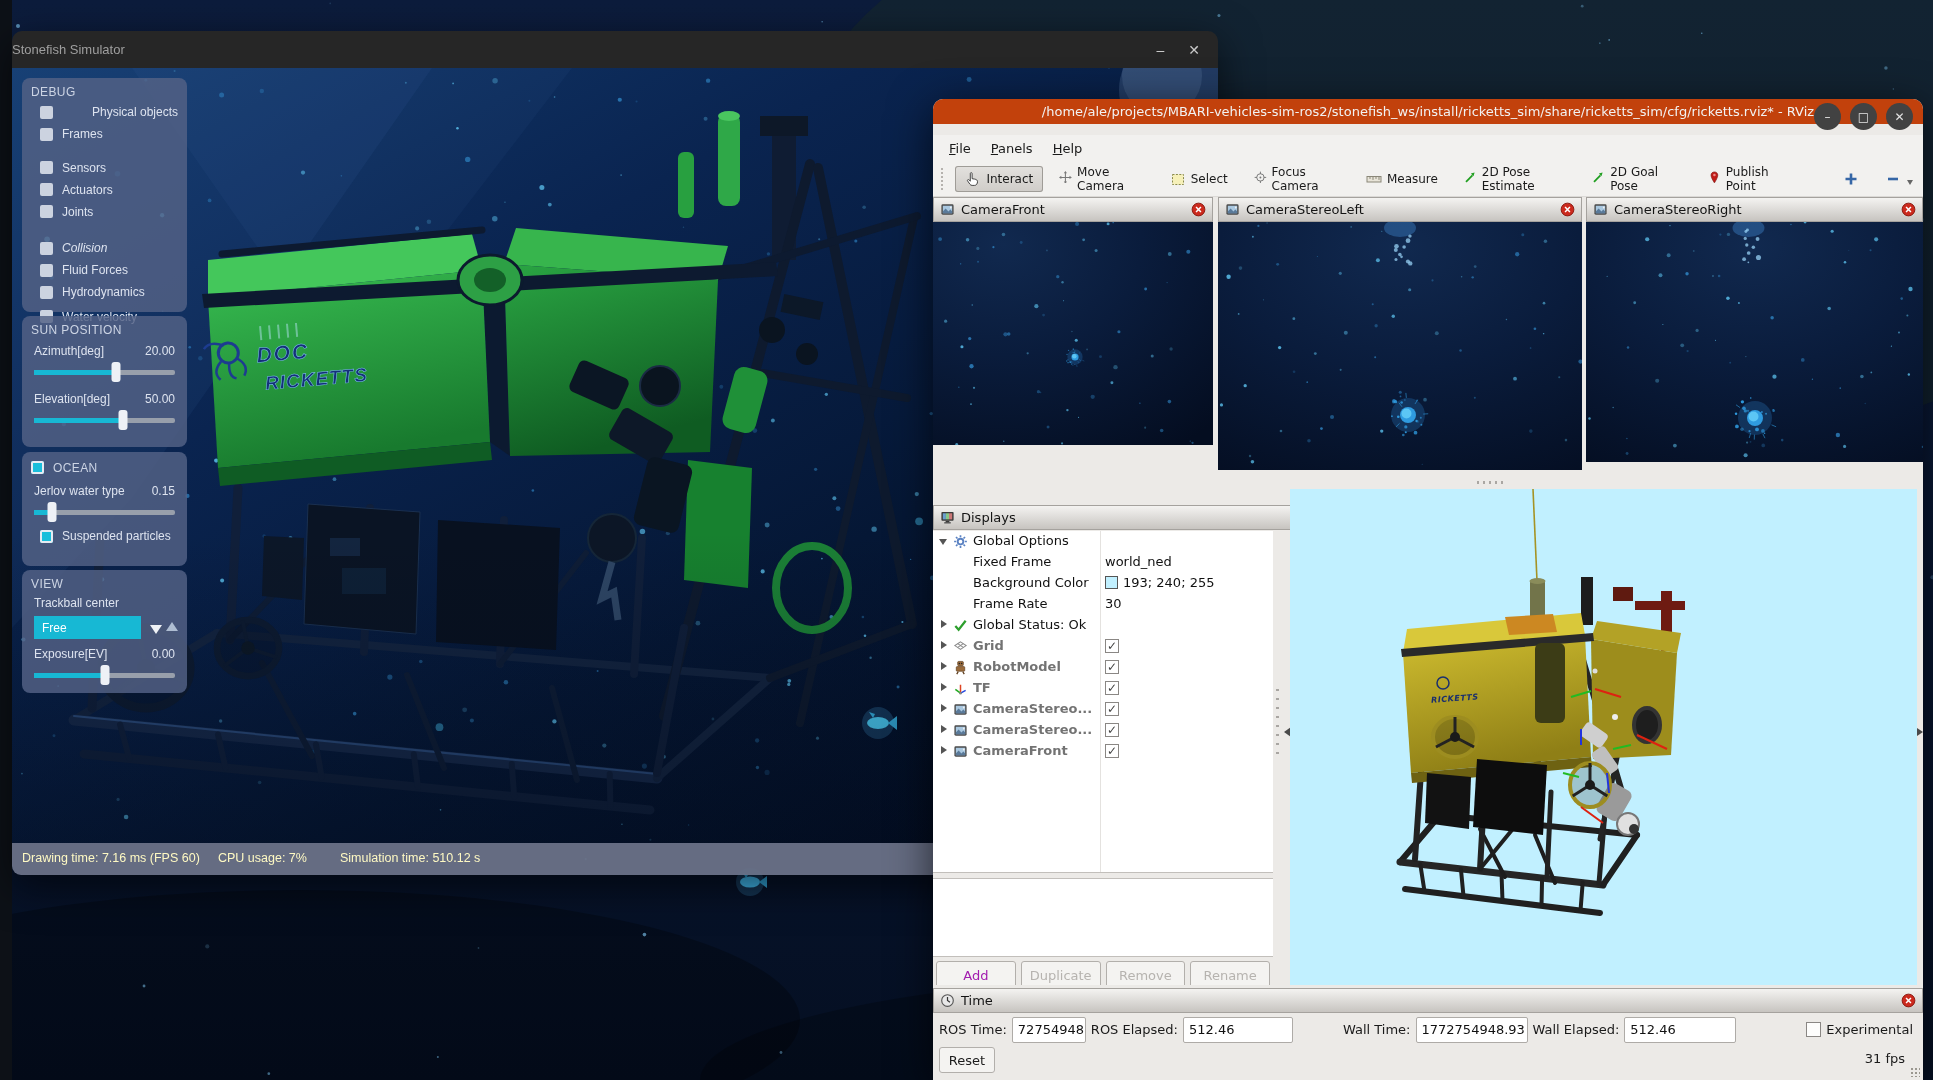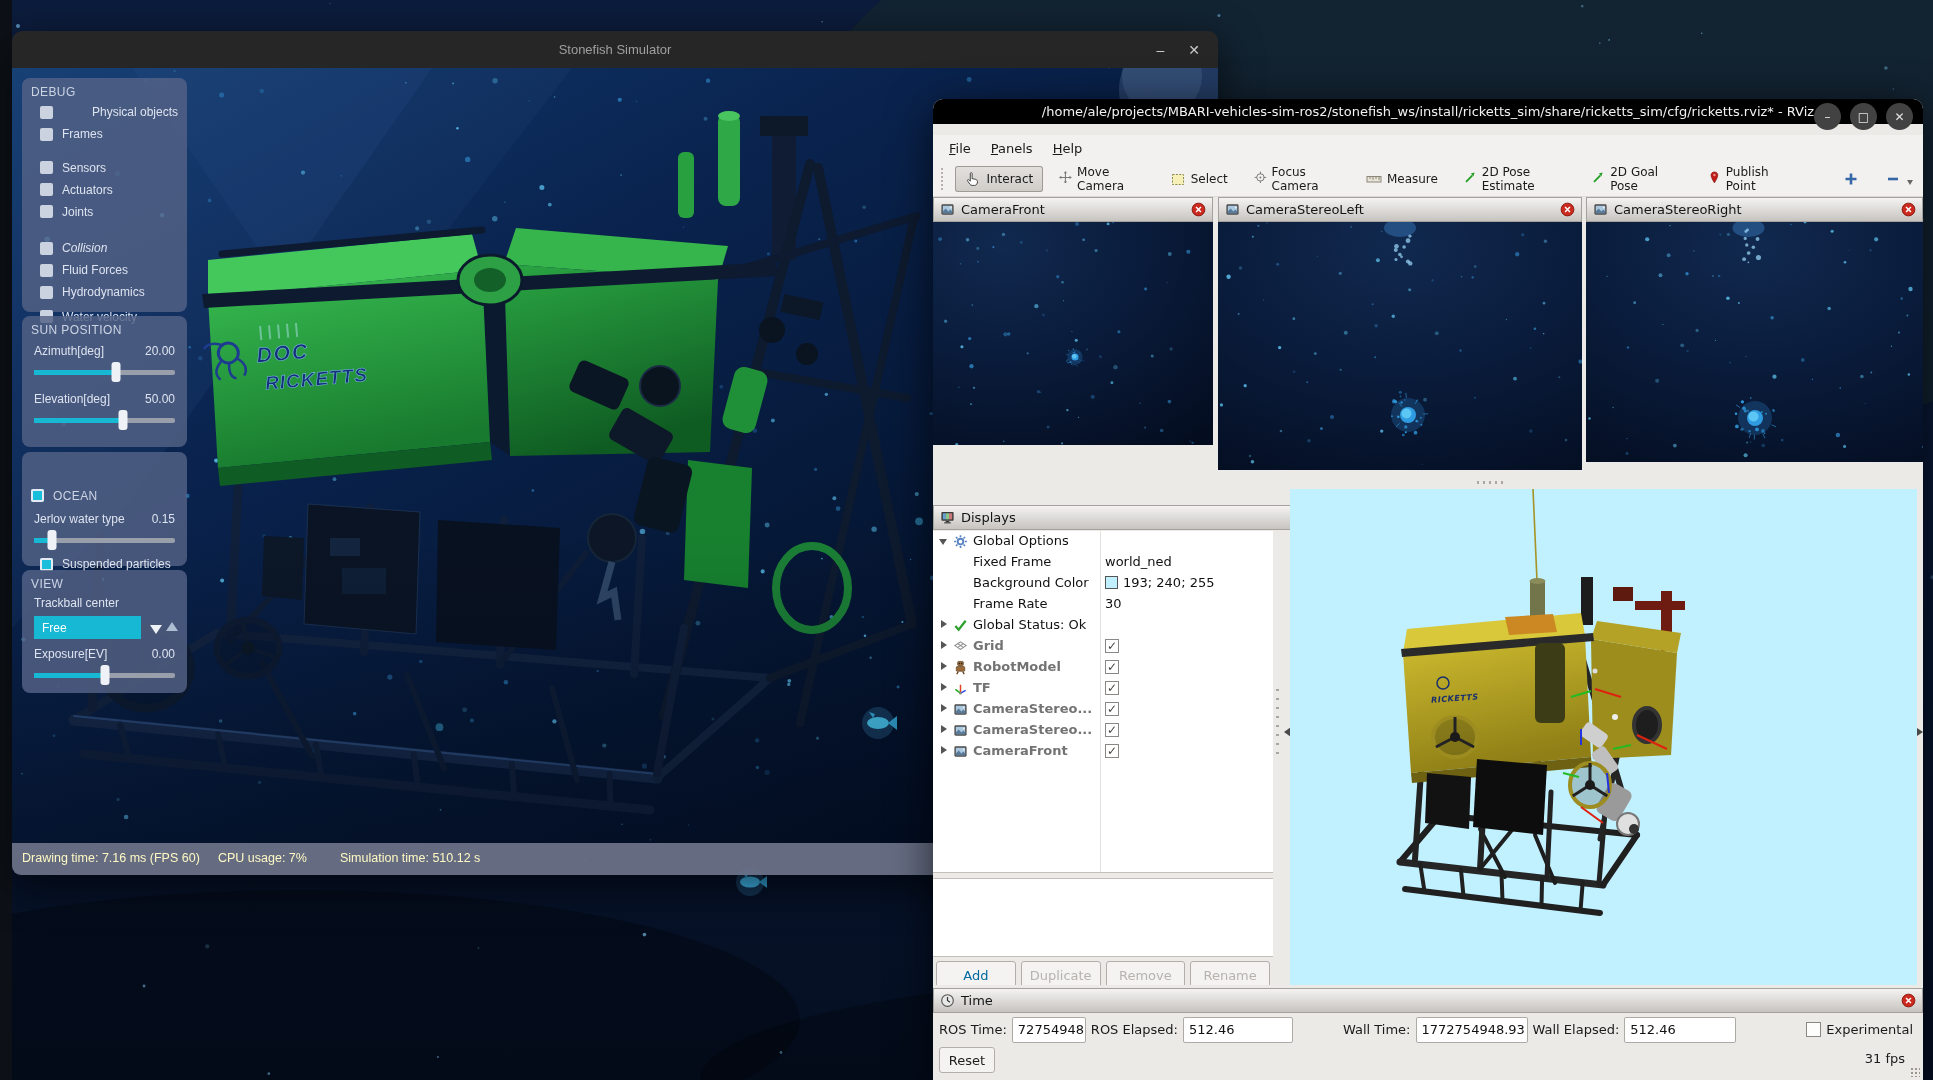--- a/index.html
+++ b/index.html
@@ -4,50 +4,50 @@
 <style>
   * { margin:0; padding:0; box-sizing:border-box; }
   html,body { width:1933px; height:1080px; overflow:hidden; background:#060f22; }
   #screen { position:relative; width:1933px; height:1080px; font-family:"Liberation Sans",sans-serif; }
   #desktop-svg { position:absolute; left:0; top:0; z-index:0; }
 
   
   #sf-win { position:absolute; left:12px; top:31px; width:1206px; height:844px; z-index:1;
             border-radius:10px; box-shadow:0 12px 40px rgba(0,0,0,.6); }
   .sf-titlebar { position:absolute; left:0; top:0; right:0; height:37px; background:#262626;
-                 border-radius:10px 10px 0 0; display:flex; align-items:center; justify-content:center;
+                 border-radius:10px 10px 0 0; display:flex; align-items:center; 
                  color:#9f9f9f; font-size:13px; }
   .sf-winbtns { position:absolute; right:18px; top:0; height:37px; display:flex; gap:24px; align-items:center;
                 color:#c9c9c9; font-size:14px; }
   .sf-viewport { position:absolute; left:0; top:37px; width:1206px; height:775px; overflow:hidden; background:#07193a; }
   .sf-status { position:absolute; left:0; bottom:0; right:0; height:32px; background:rgba(105,112,134,.96);
                border-radius:0 0 9px 9px; font-size:12.5px; color:#fef9c3; }
   .sf-status span { position:absolute; top:8px; }
 
   .sf-panel { position:absolute; left:10px; width:165px; background:rgba(83,98,134,.83); border-radius:8px;
               color:#dde3ef; font-size:12px; padding:7px 9px; z-index:3; }
   .sf-panel-title { color:#ccd4e4; letter-spacing:.4px; }
-  .sf-check-row { display:flex; align-items:center; gap:9px; height:17.5px; padding-left:9px;margin-top:28px; }
+  .sf-check-row { display:flex; align-items:center; gap:9px; height:17.5px; padding-left:9px; }
   .sf-box { width:13px; height:13px; background:#ccd3e0; border-radius:2px; flex:none; }
   .sf-box.checked { background:#19bedb; box-shadow:inset 0 0 0 2px #e6ebf3; }
   .sf-label-row { display:flex; justify-content:space-between; padding:0 3px; margin-top:7px; }
   .sf-slider { position:relative; height:20px; margin:4px 3px 2px 3px; }
   .sf-track { position:absolute; left:0; right:0; top:8px; height:5px; background:#989fab; border-radius:2px; }
   .sf-fill  { position:absolute; left:0; top:8px; height:5px; background:#17b8d4; }
   .sf-handle{ position:absolute; top:0; width:9px; height:20px; background:#eef1f6; border-radius:3px; transform:translateX(-50%); }
   .sf-select-row { display:flex; align-items:center; margin-top:5px; padding-left:3px; }
   .sf-select { width:110px; height:23px; background:#17b8d4; color:#fff; display:flex; align-items:center; padding-left:8px; }
   .tri-dn { width:0; height:0; border:6px solid transparent; border-top:9px solid #eef1f6; margin:10px 0 0 9px; }
   .tri-up { width:0; height:0; border:6px solid transparent; border-bottom:9px solid #aebdd2; margin:0 0 9px 4px; }
 
   
   #rv-win { position:absolute; left:933px; top:99px; width:990px; height:981px; z-index:2;
             border-radius:10px 10px 0 0; box-shadow:0 10px 44px rgba(0,0,0,.65); background:#eceae7;
             font-family:"DejaVu Sans","Liberation Sans",sans-serif; }
-  .rv-titlebar { position:absolute; left:0; top:0; right:0; height:25px; background:#000000; border-radius:10px 10px 0 0;
+  .rv-titlebar { position:absolute; left:0; top:0; right:0; height:25px; background:#c2410c; border-radius:10px 10px 0 0;
                  display:flex; align-items:center; justify-content:center; color:#f2f2f2; font-size:13px; }
   .rv-winbtns { position:absolute; right:10px; top:4px; display:flex; gap:9px; }
   .rv-winbtn { width:27px; height:27px; border-radius:50%; background:#424242; color:#e5e5e5;
                display:flex; align-items:center; justify-content:center; font-size:12px; }
   .rv-body { position:absolute; left:0; top:36px; right:0; bottom:0; }
   .rv-menubar { position:absolute; left:0; top:0; right:0; height:26px; background:#f2f1ef; display:flex;
                 align-items:center; padding-left:6px; font-size:13px; color:#1a1a1a; }
   .rv-menu-item { padding:3px 10px; }
   .rv-toolbar { position:absolute; left:0; top:26px; right:0; height:36px; background:#f2f1ef; display:flex;
                 align-items:center; gap:6px; padding-left:4px; border-bottom:1px solid #dbd9d6; }
@@ -76,21 +76,21 @@
   .tree-row .tr-icon { position:absolute; left:20px; top:3px; width:15px; height:15px; }
   .tree-row .tr-label { position:absolute; left:40px; top:2px; white-space:nowrap; }
   .tree-row .tr-label.blue { color:#737373; font-weight:bold; }
   .tree-row .tr-value { position:absolute; left:172px; top:2px; display:flex; align-items:center; gap:5px; white-space:nowrap; }
   .swatch { width:13px; height:13px; border:1px solid #555; background:#c1f0ff; display:inline-block; }
   .tr-check { width:14px; height:14px; border:1px solid #8a8784; background:#fff; font-size:12px; line-height:12px;
               text-align:center; color:#444; margin-top:1px; }
   .rv-tree2 { position:absolute; left:0; top:373px; width:340px; height:79px; background:#fff;
               border-top:1px solid #c2bfbb; border-bottom:1px solid #c2bfbb; }
   .rv-btnrow { position:absolute; left:3px; top:456px; width:334px; height:28px; display:flex; gap:5px; }
-  .rv-btn { flex:1; background:#f4f3f1; border:1px solid #b2afab; border-radius:3px; font-size:13px; color:#0369a1;
+  .rv-btn { flex:1; background:#f4f3f1; border:1px solid #b2afab; border-radius:3px; font-size:13px; color:#a21caf;
             display:flex; align-items:center; justify-content:center; font-family:"DejaVu Sans",sans-serif; }
   .rv-btn.disabled { color:#b6b3af; }
   .rv-split-v { position:absolute; left:340px; top:0; width:17px; height:496px; }
   .rv-split-v .dots { position:absolute; left:3px; top:200px; width:3px; height:72px;
        background-image:repeating-linear-gradient(#a9a6a2 0 2px, transparent 2px 9px); }
   .arr-l { position:absolute; left:6px; top:238px; width:0; height:0; border:5px solid transparent; border-right:7px solid #4a4a4a; }
   .rv-rightstrip { position:absolute; left:984px; top:0; width:6px; height:496px; }
   .arr-r { position:absolute; left:0px; top:239px; width:0; height:0; border:4px solid transparent; border-left:6px solid #4a4a4a; }
   .rv-view3d { position:absolute; left:357px; top:0; width:627px; height:496px; background:#c1f0ff; }
   .rv-hsplit-dots { position:absolute; left:544px; top:346px; width:28px; height:3px;

